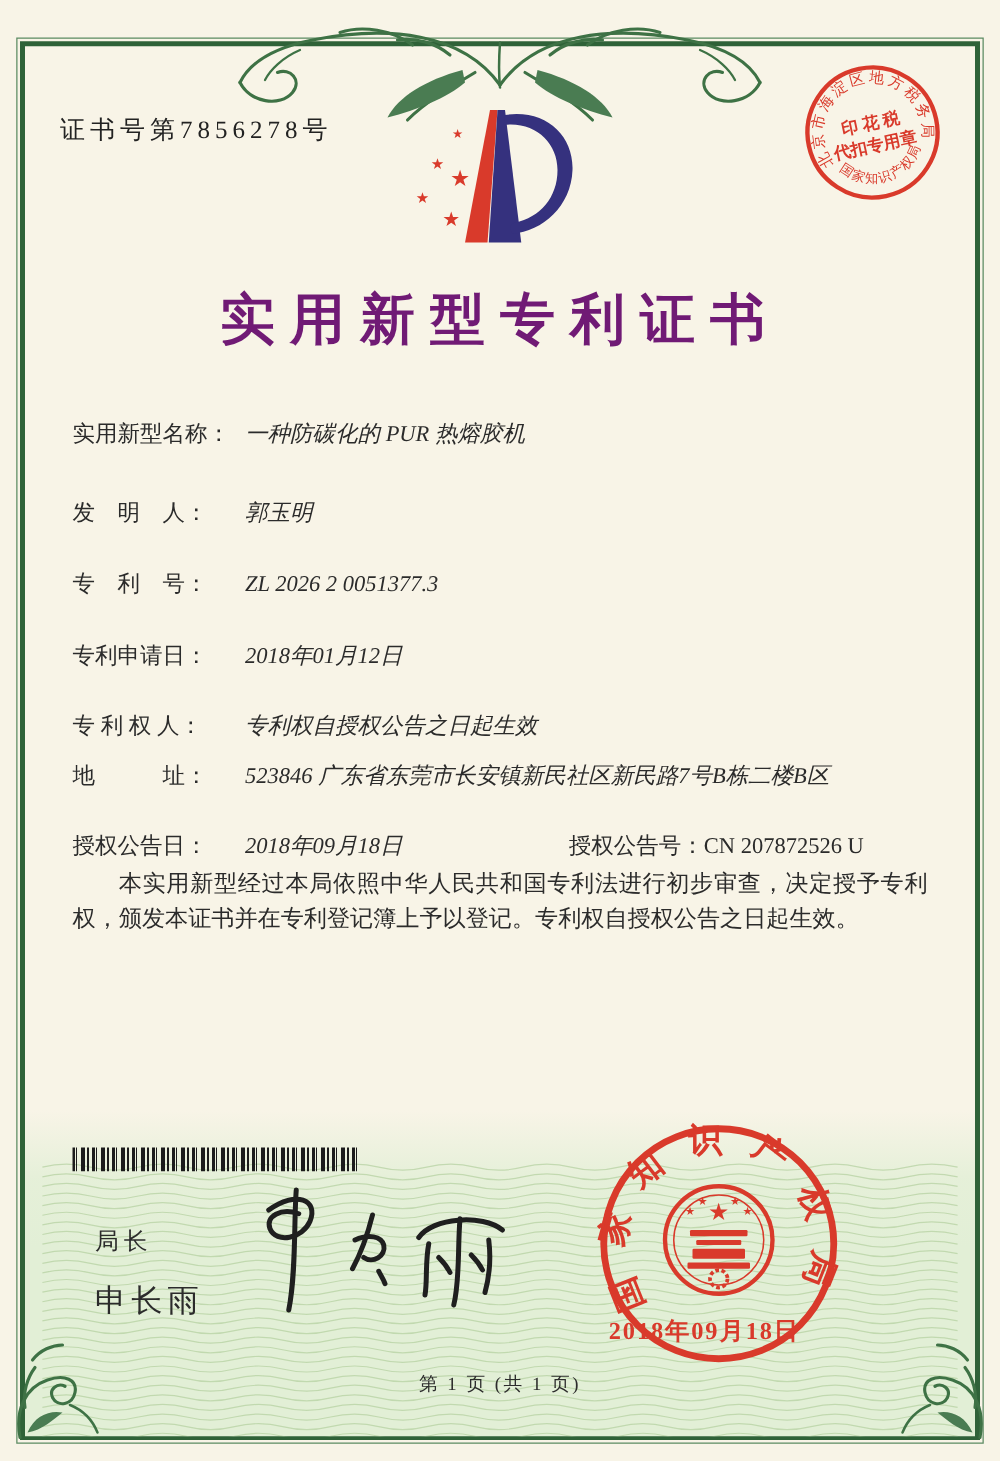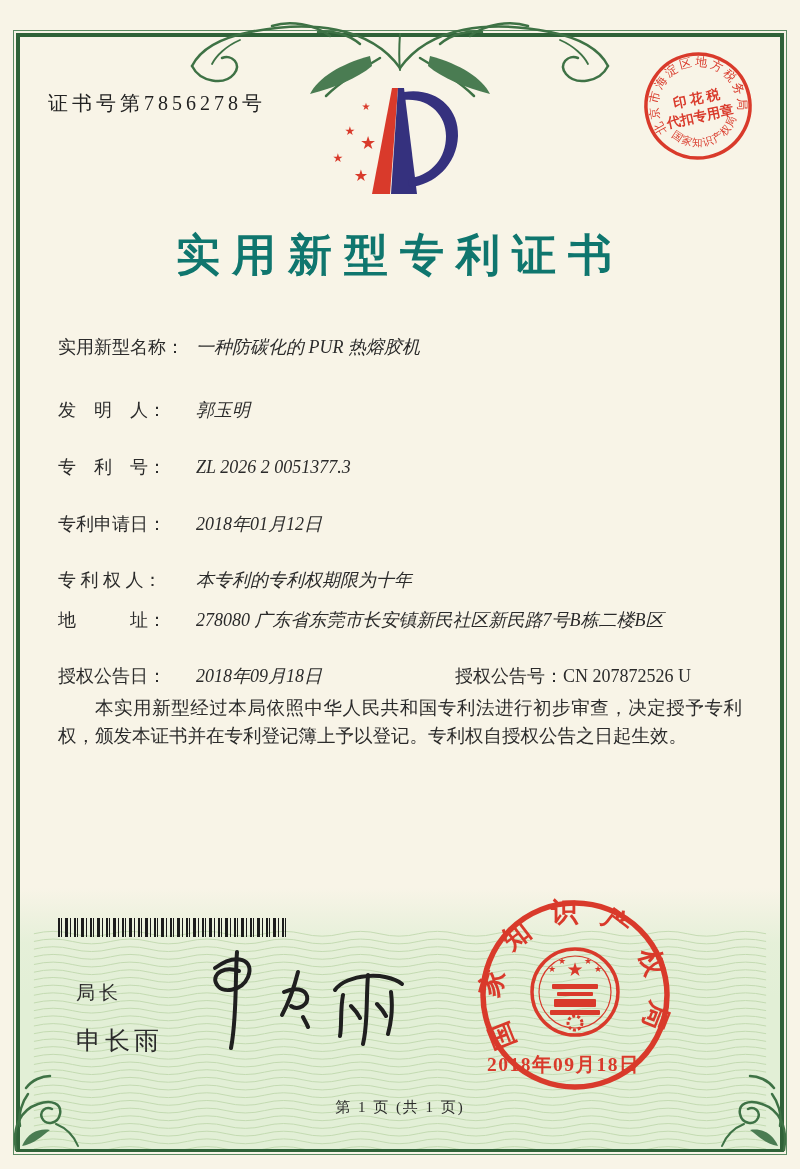--- a/index.html
+++ b/index.html
@@ -21,21 +21,21 @@
     position:absolute;left:20px;right:20px;top:888px;bottom:20px;
     background:linear-gradient(180deg, rgba(226,239,214,0) 0, rgba(226,239,214,.85) 55px, #e2efd6 110px);
     z-index:0;
   }
   .green-zone svg{position:absolute;left:0;top:40px;width:100%;height:calc(100% - 40px);opacity:.75;}
   .cert-no{
     position:absolute;left:48px;top:90px;font-size:20px;letter-spacing:4px;color:#222;
   }
   .title{
     position:absolute;left:0;top:226px;width:100%;text-align:center;
-    font-size:44px;font-weight:bold;letter-spacing:12px;color:#0f766e;
+    font-size:44px;font-weight:bold;letter-spacing:12px;color:#701a75;
   }
   .fields{position:absolute;left:58px;top:0;width:688px;font-size:18px;z-index:2;}
   .frow{position:absolute;left:0;width:688px;line-height:28px;}
   .flabel{display:inline-block;width:128px;white-space:pre;vertical-align:top;}
   .fvalue{display:inline-block;margin-left:10px;max-width:540px;vertical-align:top;font-style:italic;}
   .frow-right{position:absolute;left:397px;top:0;}
   .paras{position:absolute;left:58px;top:694px;width:684px;font-size:18.5px;line-height:28px;text-align:justify;z-index:2;}
   .paras p{margin:0;text-indent:2em;}
   .barcode{
     position:absolute;left:58px;top:918px;width:228px;height:19px;z-index:2;
@@ -178,24 +178,24 @@
   <div class="frow" style="top:396px">
     <span class="flabel">发　明　人：</span><span class="fvalue">郭玉明</span>
   </div>
   <div class="frow" style="top:453px">
     <span class="flabel">专　利　号：</span><span class="fvalue">ZL 2026 2 0051377.3</span>
   </div>
   <div class="frow" style="top:510px">
     <span class="flabel">专利申请日：</span><span class="fvalue">2018年01月12日</span>
   </div>
   <div class="frow" style="top:566px">
-    <span class="flabel">专 利 权 人：</span><span class="fvalue">本专利的专利权期限为十年</span>
+    <span class="flabel">专 利 权 人：</span><span class="fvalue">专利权自授权公告之日起生效</span>
   </div>
   <div class="frow" style="top:606px">
-    <span class="flabel">地　　　址：</span><span class="fvalue">278080 广东省东莞市长安镇新民社区新民路7号B栋二楼B区</span>
+    <span class="flabel">地　　　址：</span><span class="fvalue">523846 广东省东莞市长安镇新民社区新民路7号B栋二楼B区</span>
   </div>
   <div class="frow" style="top:662px">
     <span class="flabel">授权公告日：</span><span class="fvalue">2018年09月18日</span>
     <span class="frow-right">
       <span>授权公告号：</span><span>CN 207872526 U</span>
     </span>
   </div>
 </div>
 
 <div class="paras">

